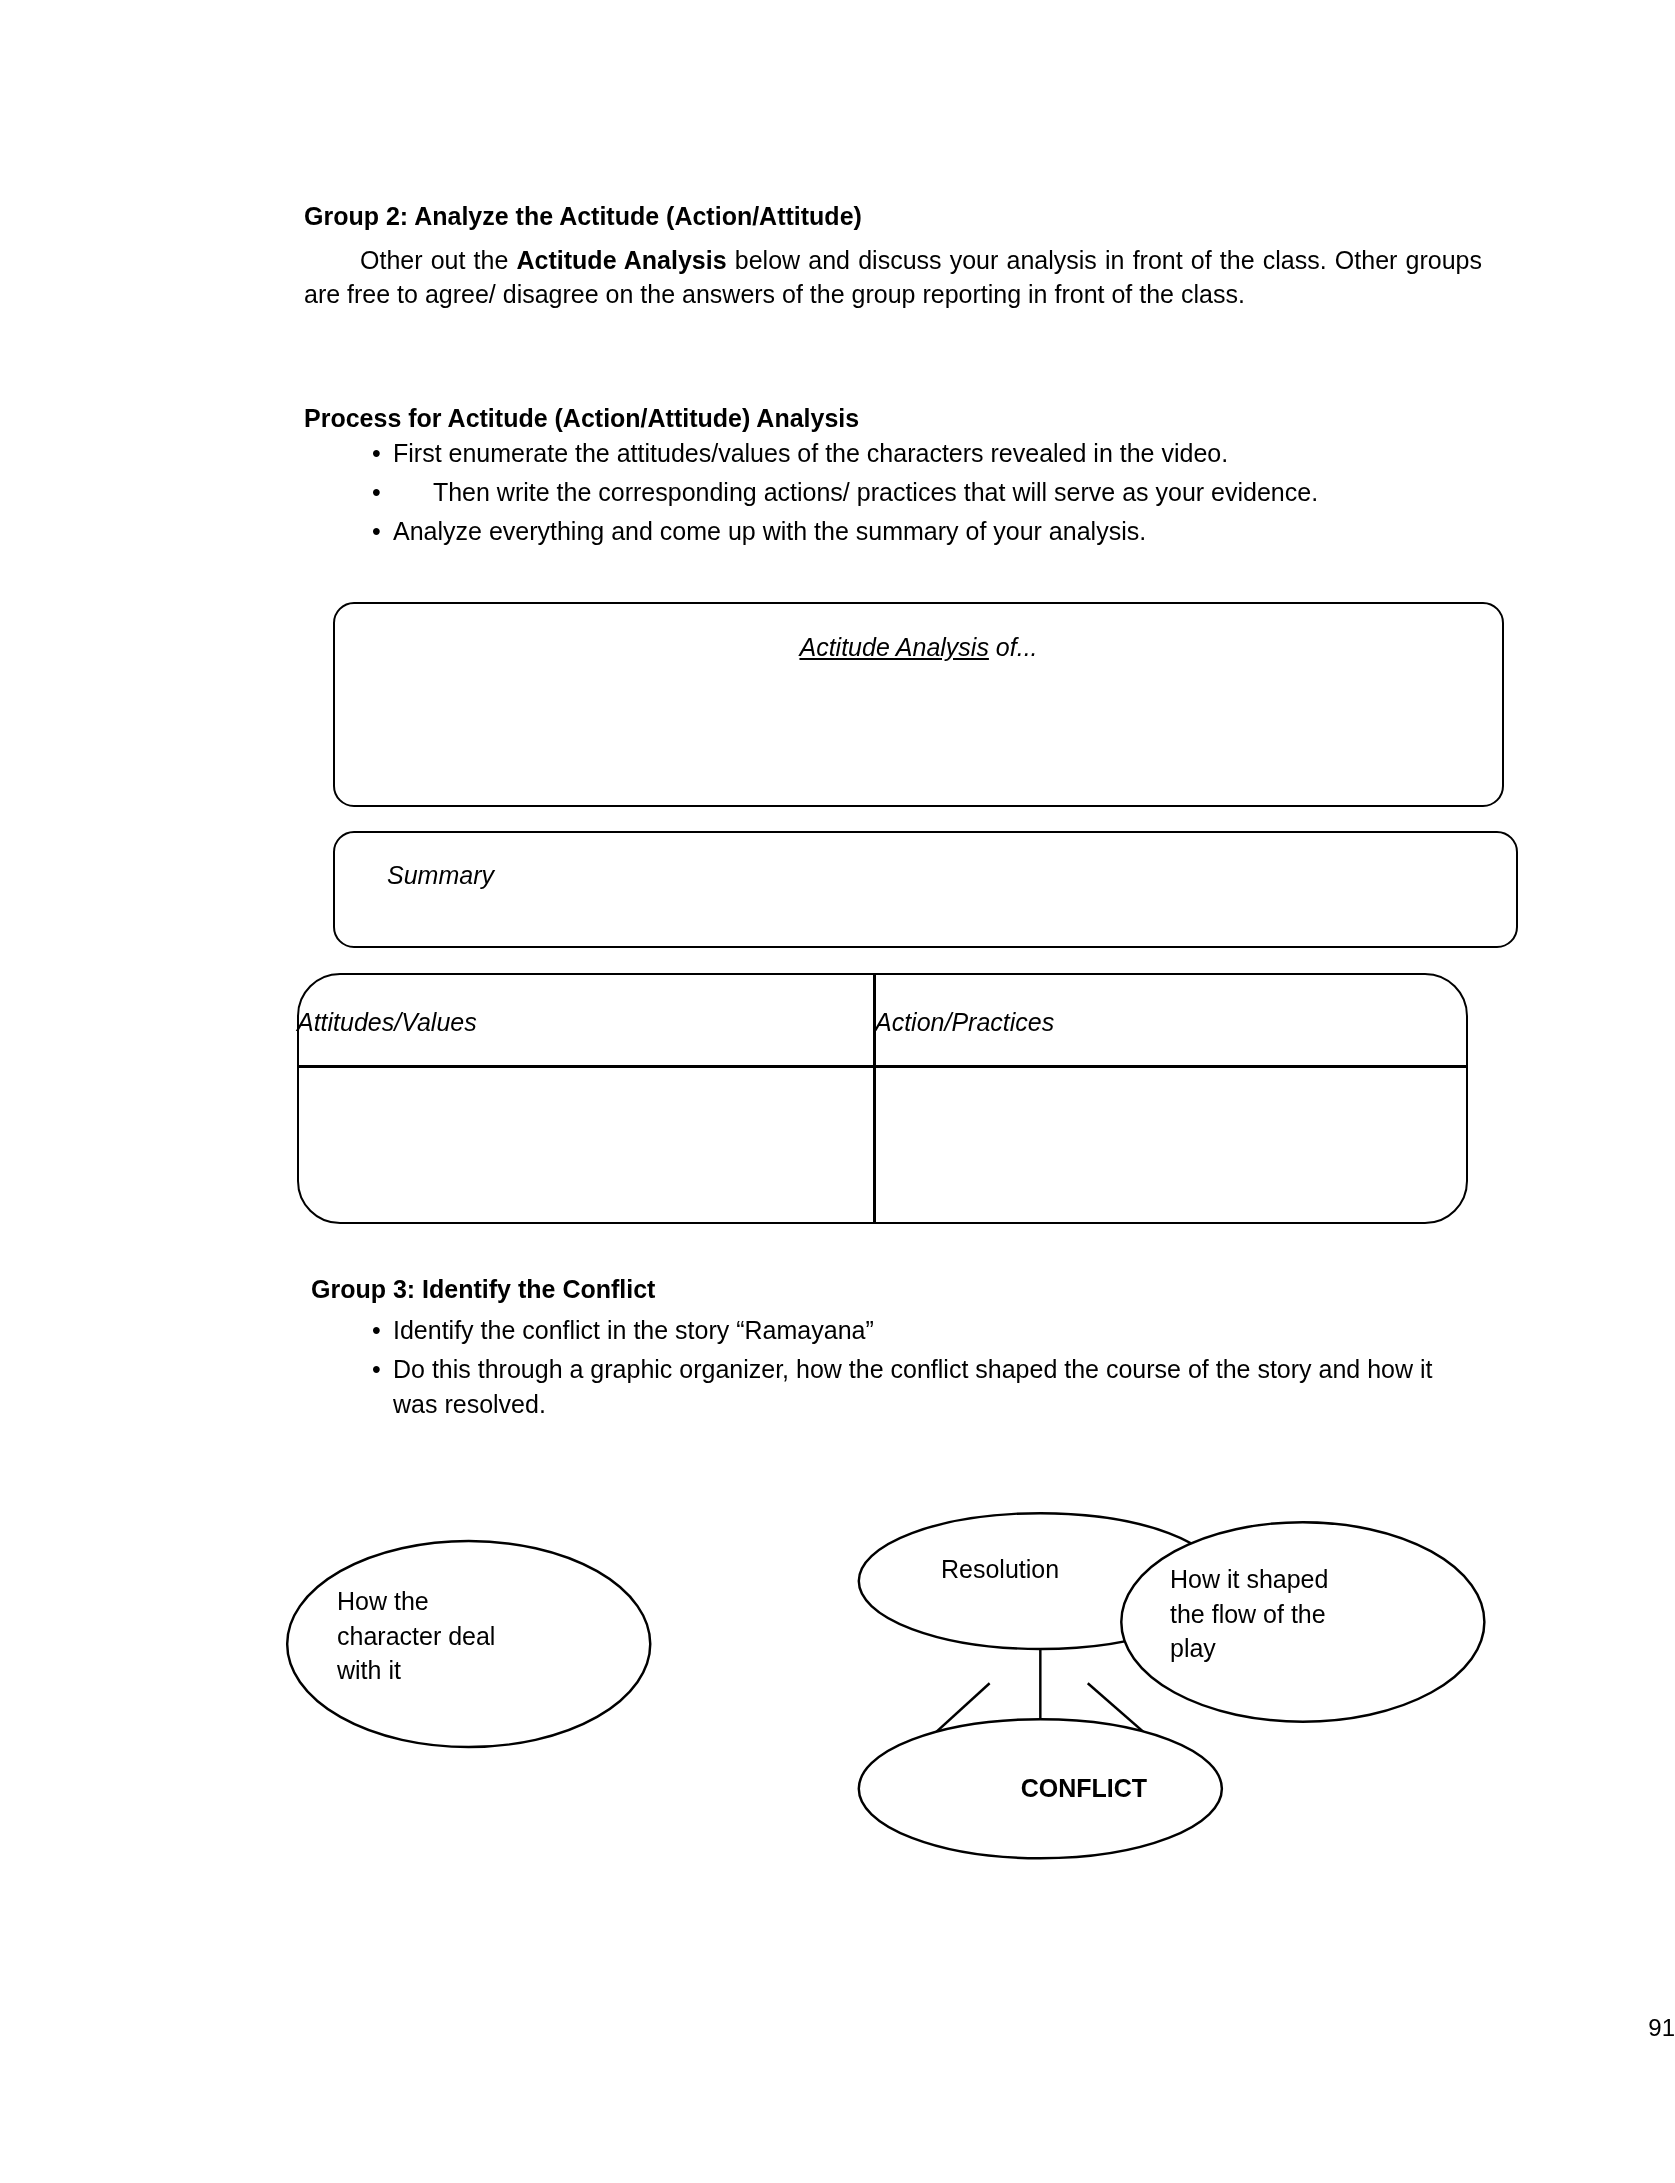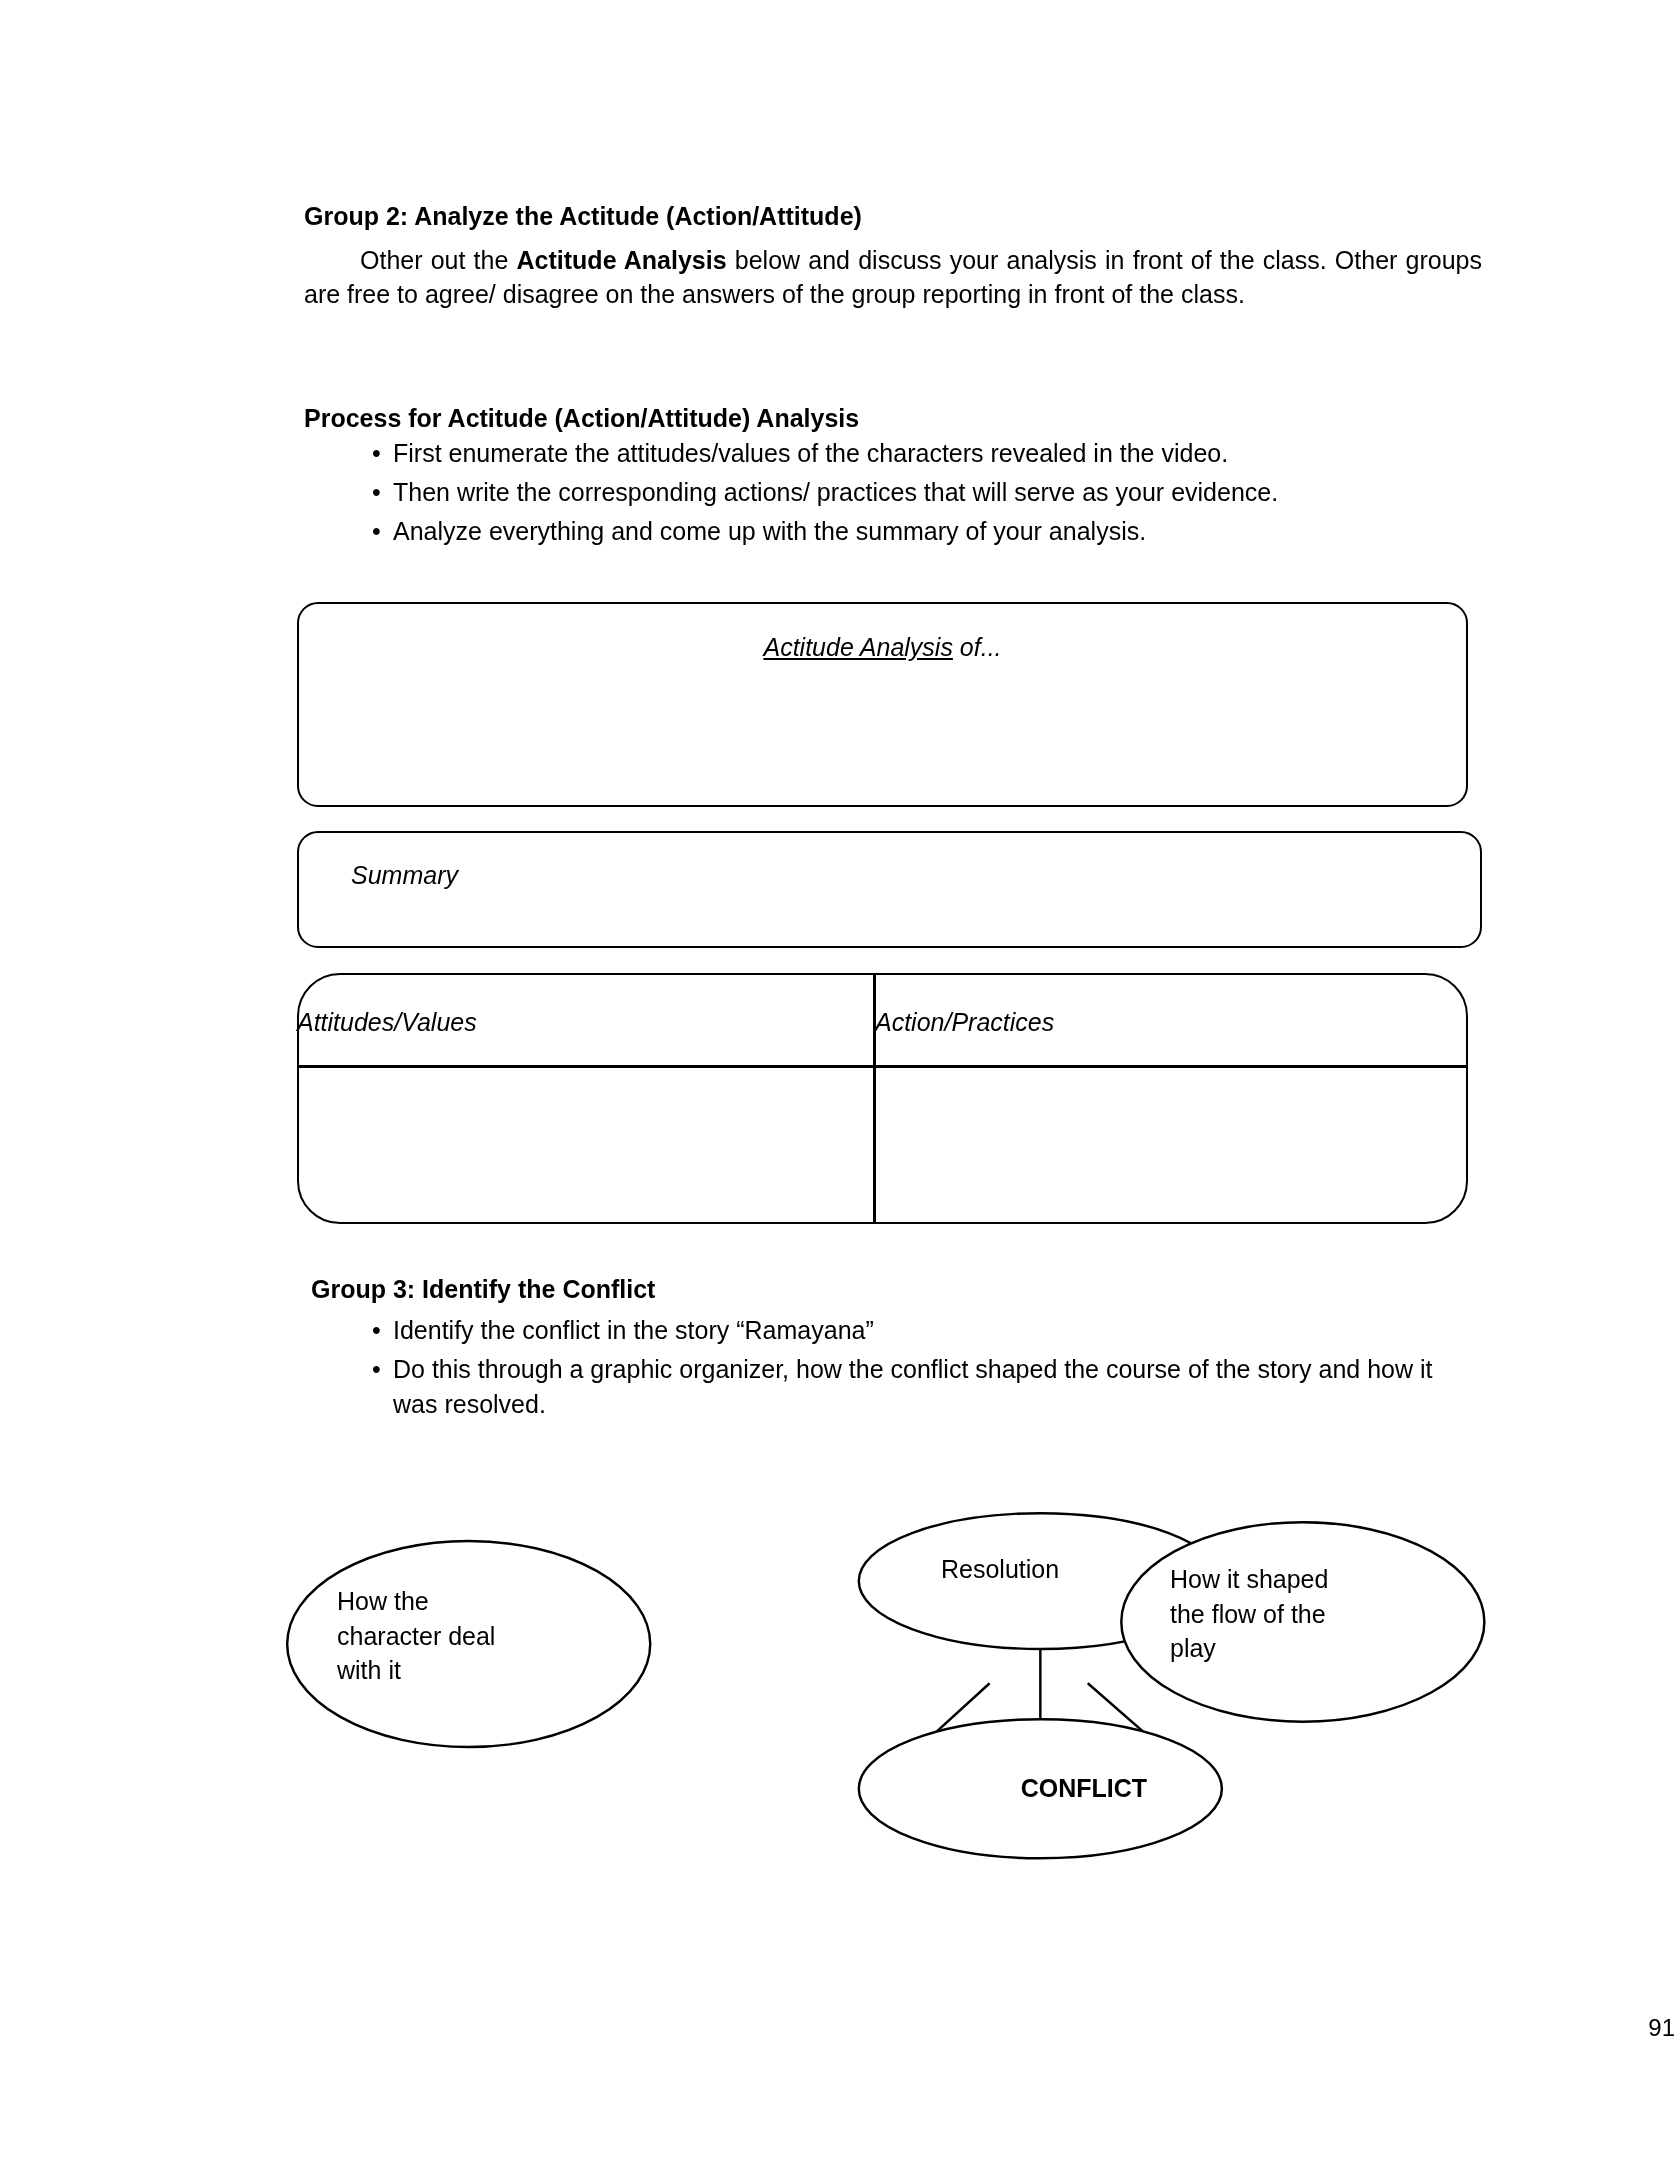--- a/index.html
+++ b/index.html
@@ -59,20 +59,21 @@
     line-height: 1.42;
   }
   .bullet-list li .txt { display: block; }
 
   
   .rbox {
     position: absolute;
     border: 2.5px solid #000;
     box-sizing: border-box;
     background: #fff;
+    margin-left: 36px;
   }
   #analysis-box { border-radius: 21px; }
   #summary-box  { border-radius: 21px; }
 
   .box-title-center {
     position: absolute;
     left: 0; right: 0;
     text-align: center;
     font-style: italic;
     font-size: 25px;
@@ -148,21 +149,21 @@
 
   <div class="heading" style="left:304px; top:402px;">Process for Actitude (Action/Attitude) Analysis</div>
 
   <ul class="bullet-list" style="left:372px; top:436px; width:1112px;">
     <li>
       <span class="dot">•</span>
       <span class="txt">First enumerate the attitudes/values of the characters revealed in the video.</span>
     </li>
     <li>
       <span class="dot">•</span>
-      <span class="txt" style="max-width:965px;">Then write the corresponding actions/ practices that will serve as your evidence.</span>
+      <span class="txt" style="max-width:965px;text-align:center;">Then write the corresponding actions/ practices that will serve as your evidence.</span>
     </li>
     <li>
       <span class="dot">•</span>
       <span class="txt">Analyze everything and come up with the summary of your analysis.</span>
     </li>
   </ul>
 
   <div class="rbox" id="analysis-box" style="left:297px; top:602px; width:1171px; height:205px;">
     <div class="box-title-center" style="top:29.4px;"><span class="u">Actitude Analysis</span><span> of...</span></div>
   </div>

